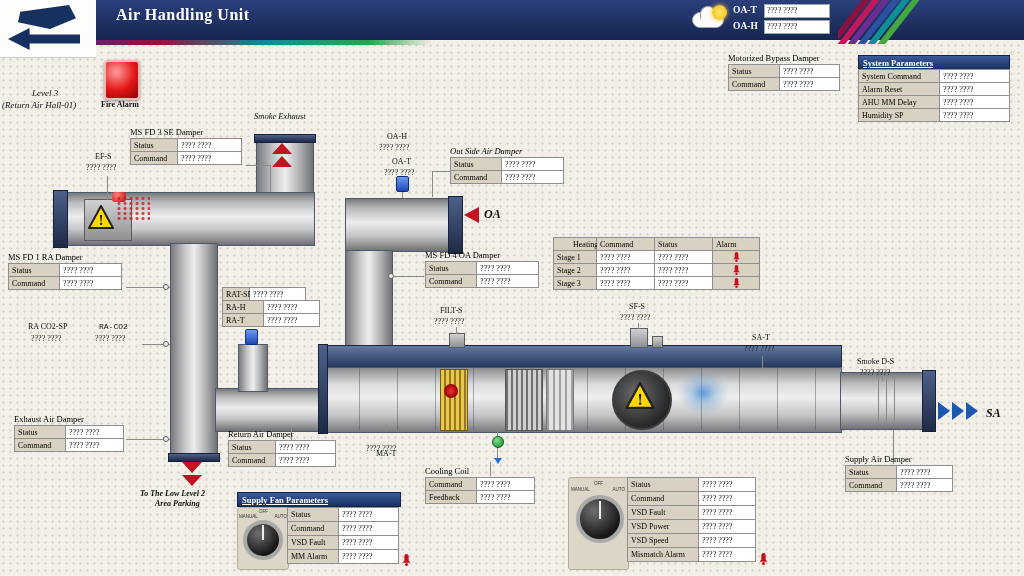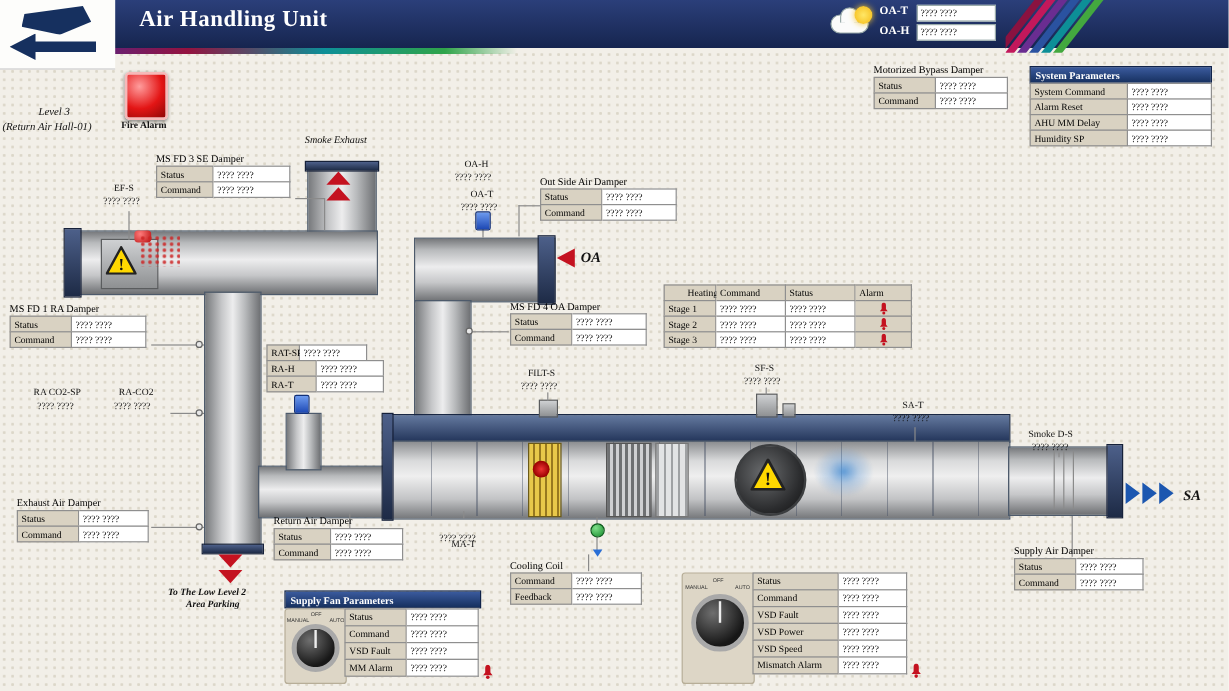--- a/index.html
+++ b/index.html
@@ -7,21 +7,21 @@
     position:relative;width:1024px;height:576px;overflow:hidden;
     background-color:#f2efe8;
     background-image:radial-gradient(circle,#dcd7c9 1px,transparent 1.4px);
     background-size:7px 7px;
     font-family:"Liberation Serif",serif;
   }
   .abs{position:absolute;}
   
   .hdr{position:absolute;left:0;top:0;width:1024px;height:40px;
        background:linear-gradient(180deg,#2b3f7a,#16254f);}
-  .hdr-title{position:absolute;left:116px;top:6px;color:#fff;font-size:19px;font-weight:bold;letter-spacing:.5px;}
+  .hdr-title{position:absolute;left:116px;top:6px;color:#fff;font-size:16px;font-weight:bold;letter-spacing:.5px;}
   .logo-box{position:absolute;left:0;top:0;width:96px;height:57px;background:#fdfdfb;border-bottom:1px solid #ccc;}
   .logo-flag{position:absolute;left:18px;top:5px;width:58px;height:24px;background:#16305f;
        clip-path:polygon(4% 28%,88% 0%,100% 55%,55% 100%,0% 72%);}
   .logo-arrow{position:absolute;left:8px;top:28px;width:72px;height:22px;background:#16305f;
        clip-path:polygon(0 50%,30% 0,30% 30%,100% 30%,100% 70%,30% 70%,30% 100%);}
   .hdr-strip{position:absolute;left:96px;top:40px;width:335px;height:5px;
        background:linear-gradient(90deg,#6a1f6e,#94123f 18%,#0d8f97 52%,#2fa44a 82%,rgba(47,164,74,0));}
   .ribbon{position:absolute;left:838px;top:0;width:82px;height:44px;overflow:hidden;}
   .ribbon div{position:absolute;top:-24px;width:6px;height:96px;transform:rotate(38deg);}
   .oa-lbl{position:absolute;color:#fff;font-weight:bold;font-size:9.5px;}
@@ -62,21 +62,21 @@
   
   .ttl{position:absolute;font-size:8.5px;color:#000;white-space:nowrap;}
   .kvt{position:absolute;}
   .kvr{display:flex;}
   .kvr + .kvr{margin-top:-1px;}
   .kc{background:#d9d2c2;border:1px solid #8f8f8f;padding:1px 3px;font-size:8px;white-space:nowrap;
       box-sizing:border-box;height:14px;line-height:11px;}
   .vc{background:#fff;border:1px solid #8f8f8f;border-left:none;padding:1px 3px;font-size:8px;
       white-space:nowrap;box-sizing:border-box;height:14px;line-height:11px;}
   .panel-hd{position:absolute;background:linear-gradient(180deg,#3b5b9e,#16305f);color:#fff;font-weight:bold;
-      font-size:8.5px;padding:2px 4px;border:1px solid #10234a;box-sizing:border-box;height:15px;white-space:nowrap;}
+      font-size:8.5px;padding:2px 4px;border:1px solid #10234a;box-sizing:border-box;height:15px;white-space:nowrap;text-decoration:underline;}
   
   .lbl{position:absolute;font-size:8px;color:#111;white-space:nowrap;}
   .lbl-b{font-weight:bold;}
   .lbl-i{font-style:italic;}
   .big-dir{position:absolute;font-size:12px;font-weight:bold;font-style:italic;color:#111;}
   
   .chev-up{width:0;height:0;border-left:10px solid transparent;border-right:10px solid transparent;border-bottom:11px solid #c41220;}
   .chev-down{width:0;height:0;border-left:10px solid transparent;border-right:10px solid transparent;border-top:11px solid #c41220;}
   .chev-right{width:0;height:0;border-top:9px solid transparent;border-bottom:9px solid transparent;border-left:12px solid #1c57b0;}
   .tri-left{position:absolute;width:0;height:0;border-top:8px solid transparent;border-bottom:8px solid transparent;border-right:15px solid #c41220;}
@@ -227,21 +227,21 @@
   <div class="fire" style="left:104px;top:60px;"></div>
   <div class="lbl lbl-b" style="left:101px;top:100px;">Fire Alarm</div>
 
   <div class="lbl lbl-i" style="left:254px;top:111px;font-size:8.5px;">Smoke Exhaust</div>
 
   <div class="lbl" style="left:95px;top:152px;">EF-S</div>
   <div class="lbl" style="left:86px;top:163px;">???? ????</div>
 
   <div class="lbl" style="left:28px;top:322px;">RA CO2-SP</div>
   <div class="lbl" style="left:31px;top:334px;">???? ????</div>
-  <div class="lbl" style="left:99px;top:322px;">RA-CO2</div>
+  <div class="lbl" style="left:99px;top:322px;font-family:Liberation Mono, monospace;">RA-CO2</div>
   <div class="lbl" style="left:95px;top:334px;">???? ????</div>
 
   <div class="lbl" style="left:387px;top:132px;">OA-H</div>
   <div class="lbl" style="left:379px;top:143px;">???? ????</div>
   <div class="lbl" style="left:392px;top:157px;">OA-T</div>
   <div class="lbl" style="left:384px;top:168px;">???? ????</div>
 
   <div class="lbl" style="left:440px;top:306px;">FILT-S</div>
   <div class="lbl" style="left:434px;top:317px;">???? ????</div>
 
@@ -297,21 +297,21 @@
     <div class="kvr">
       <div class="kc" style="width:48px;">Status</div>
       <div class="vc" style="width:64px;">???? ????</div>
     </div>
     <div class="kvr">
       <div class="kc" style="width:48px;">Command</div>
       <div class="vc" style="width:64px;">???? ????</div>
     </div>
   </div>
 
-  <div class="ttl" style="left:450px;top:146px;">Out Side Air Damper</div>
+  <div class="ttl" style="left:450px;top:146px;font-style:italic;">Out Side Air Damper</div>
   <div class="kvt" style="left:450px;top:157px;">
     <div class="kvr">
       <div class="kc" style="width:52px;">Status</div>
       <div class="vc" style="width:62px;">???? ????</div>
     </div>
     <div class="kvr">
       <div class="kc" style="width:52px;">Command</div>
       <div class="vc" style="width:62px;">???? ????</div>
     </div>
   </div>

